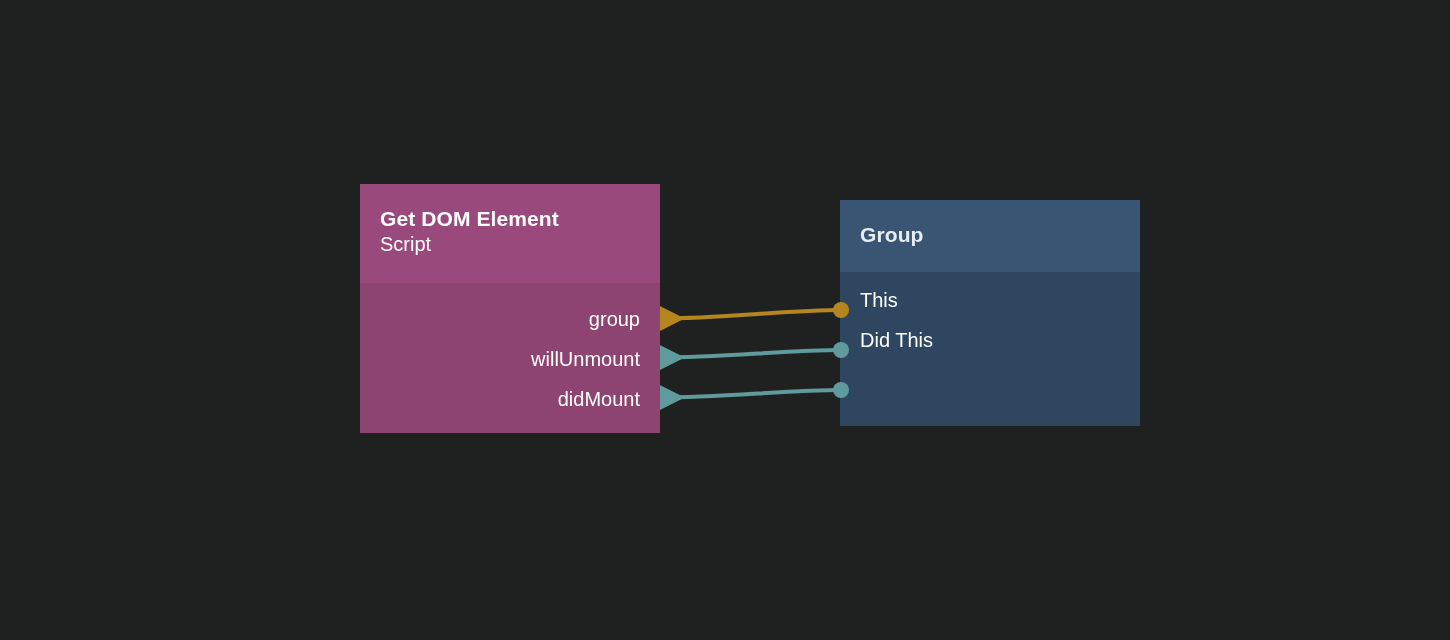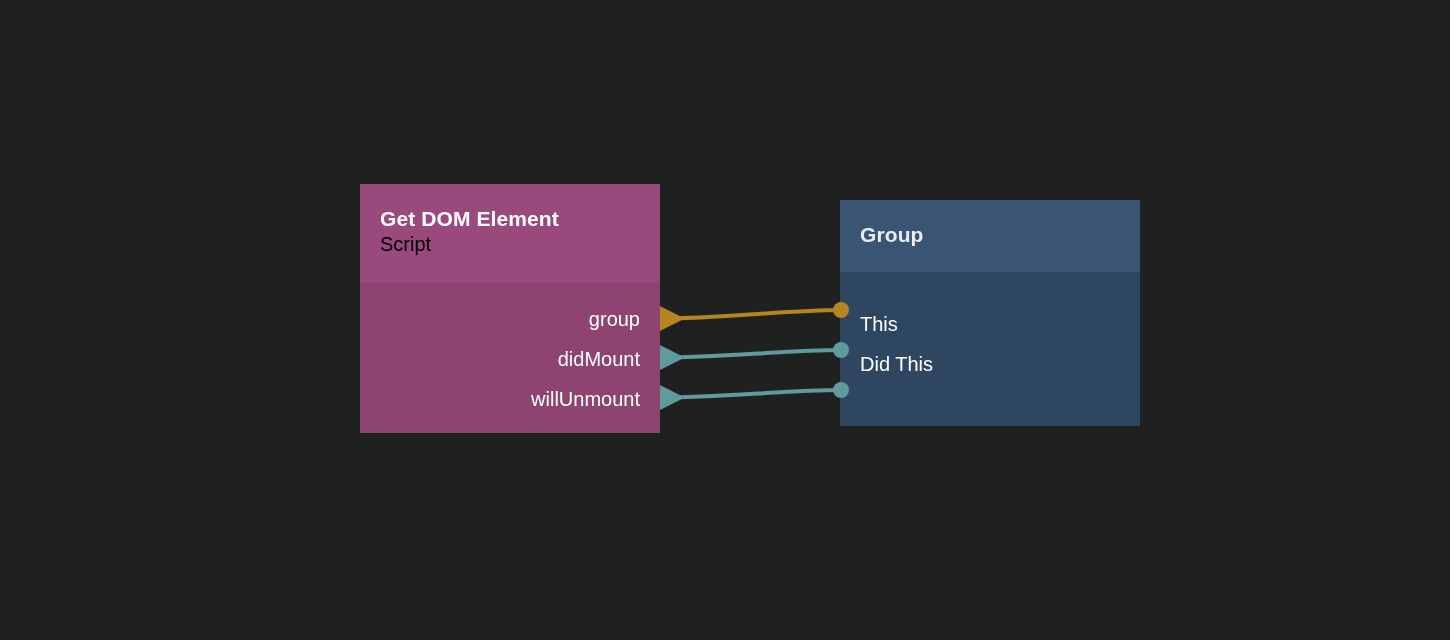--- a/index.html
+++ b/index.html
@@ -60,21 +60,21 @@
   #node-script .node-title {
     font-size: 21px;
     font-weight: bold;
     color: #ffffff;
     line-height: 26px;
     letter-spacing: .1px;
   }
   #node-script .node-subtitle {
     font-size: 20px;
     font-weight: normal;
-    color: #000000;
+    color: #ffffff;
     line-height: 25px;
   }
   #node-script .node-body {
     height: 150px;
     padding-top: 16px;
   }
   .port-row-out {
     height: 40px;
     display: flex;
     align-items: center;
@@ -103,21 +103,21 @@
   }
   #node-group .node-title {
     font-size: 21px;
     font-weight: bold;
     color: #e8edf3;
     line-height: 26px;
     letter-spacing: .1px;
   }
   #node-group .node-body {
     height: 154px;
-    padding-top: 32px;
+    padding-top: 8px;
   }
   .port-row-in {
     height: 40px;
     display: flex;
     align-items: center;
     justify-content: flex-start;
     padding-left: 20px;
   }
   .port-row-in .port-label {
     font-size: 20px;
@@ -158,24 +158,24 @@
   <div class="node" id="node-script">
     <div class="node-header">
       <div class="node-title">Get DOM Element</div>
       <div class="node-subtitle">Script</div>
     </div>
     <div class="node-body">
       <div class="port-row-out">
         <span class="port-label">group</span>
       </div>
       <div class="port-row-out">
-        <span class="port-label">didMount</span>
+        <span class="port-label">willUnmount</span>
       </div>
       <div class="port-row-out">
-        <span class="port-label">willUnmount</span>
+        <span class="port-label">didMount</span>
       </div>
     </div>
   </div>
 
   <div class="node" id="node-group">
     <div class="node-header">
       <div class="node-title">Group</div>
     </div>
     <div class="node-body">
       <div class="port-row-in">

